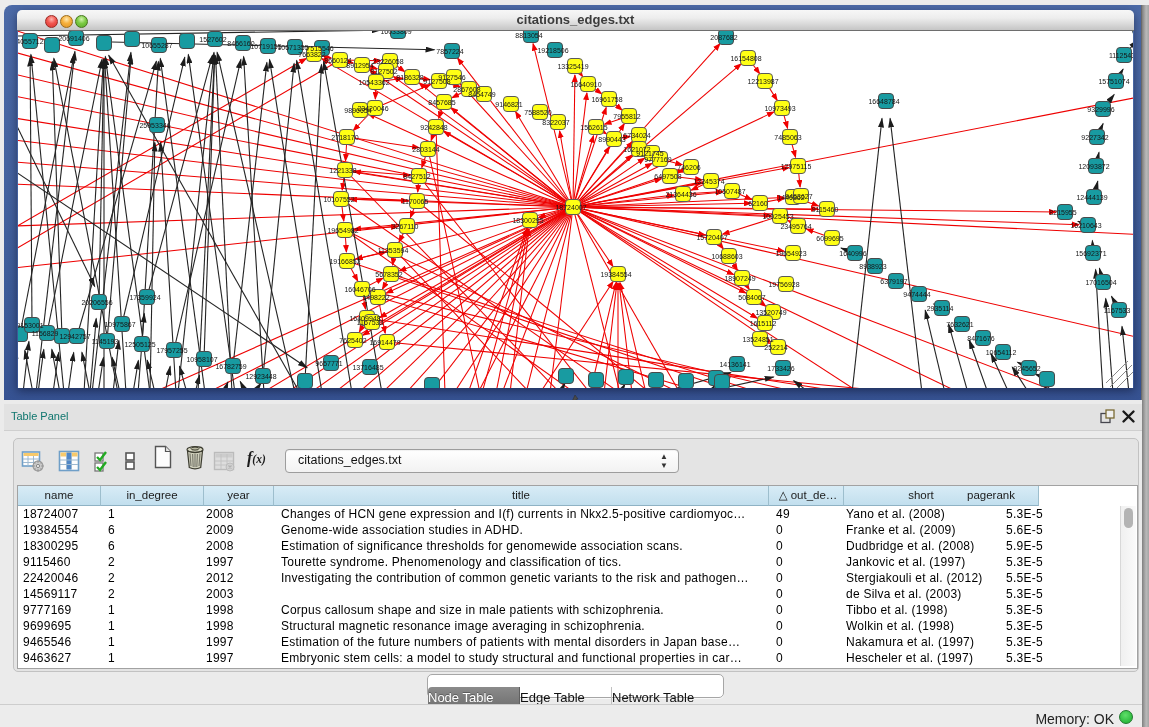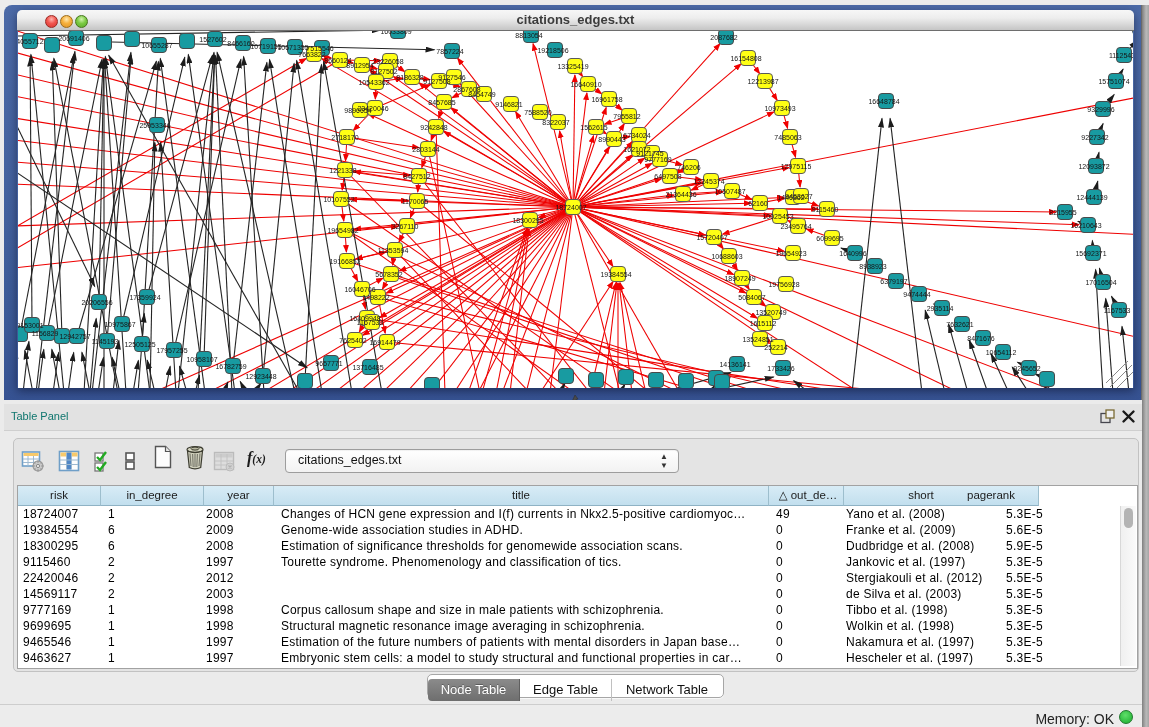--- a/index.html
+++ b/index.html
@@ -43,21 +43,21 @@
 #tbody{position:absolute;left:0;top:20px;width:1075px}
 .tr{position:relative;height:16px;font-size:12px;letter-spacing:0.25px;color:#000;white-space:nowrap}
 .tr div{position:absolute;top:1px;overflow:hidden}
 .c0{left:5px;width:78px}.c1{left:90px;width:95px}.c2{left:188px;width:68px}
 .c3{left:263px;width:490px}.c4{left:758px;width:70px}
 .c5{left:828px;width:155px;text-align:left}.c6{left:988px;width:86px}
 #vsb{position:absolute;right:1px;top:20px;width:15px;height:160px;background:linear-gradient(90deg,#f0f0f0,#fafafa);border-left:1px solid #d8d8d8}
 #vsb .th{position:absolute;left:2.5px;top:2px;width:9px;height:20px;border-radius:5px;background:#b4b4b4}
 #tabs{position:absolute;left:427px;top:274px;width:295px;height:22px;background:#fff;
  border:1px solid #a6a6a6;border-radius:5px;box-shadow:0 1px 0 rgba(255,255,255,.7)}
-#tabs .sg{position:absolute;top:4px;height:22px;font-size:13px;text-align:center;line-height:22px;color:#111}
+#tabs .sg{position:absolute;top:12px;height:22px;font-size:13px;text-align:left;line-height:22px;color:#111}
 #tabs #sg1{left:0;width:91px;background:linear-gradient(180deg,#8b8b8b,#6e6e6e);color:#fff;
  border-radius:4px 0 0 4px;border-right:1px solid #5f5f5f;text-shadow:0 -1px 0 rgba(0,0,0,.3)}
 #tabs #sg2{left:92px;width:91px;border-right:1px solid #c0c0c0}
 #tabs #sg3{left:184px;width:110px}
 #status{position:absolute;left:0;top:304px;width:100%;height:23px;background:#ececec;border-top:1px solid #cdcdcd}
 #status .m{position:absolute;right:28px;top:6px;font-size:14px;color:#222}
 #status .dot{position:absolute;right:9px;top:5px;width:12px;height:12px;border-radius:50%;
  background:radial-gradient(circle at 45% 35%,#5fdf6a,#2dbb3e 70%);border:1px solid #20762c}
 #splitter{position:absolute;left:571px;top:395px;width:10px;height:10px}
 </style></head>
@@ -703,21 +703,21 @@
           <path d="M16.5 16.5l3 3M19.5 16.5l-3 3" stroke="#888" stroke-width="1.2"></path>
         </svg></span>
     <span class="ic" style="left:247px;top:16px;font-size:16px;font-weight:bold;font-style:italic;color:#1a1a1a;font-family:'Liberation Serif',serif">f<span style="font-size:11.5px">(x)</span></span>
     <div id="combo">
         <span class="cv">citations_edges.txt</span>
         <span class="ar">▲<br>▼</span>
       </div>
   </div>
   <div id="tblwrap">
     <div id="thead">
-      <div class="h" style="left:0;width:82px">risk</div>
+      <div class="h" style="left:0;width:82px">name</div>
       <div class="h" style="left:83px;width:102px">in_degree</div>
       <div class="h" style="left:186px;width:69px">year</div>
       <div class="h" style="left:256px;width:494px">title</div>
       <div class="h" style="left:751px;width:74px;text-align:center;padding-left:4px;width:70px">△ out_de…</div>
       <div class="h" style="left:826px;width:154px">short</div>
       <div class="h" style="left:926px;width:94px">pagerank</div>
     </div>
     <div id="tbody">
         <div class="tr">
           <div class="c0">18724007</div>
@@ -752,20 +752,21 @@
           <div class="c2">1997</div>
           <div class="c3">Tourette syndrome. Phenomenology and classification of tics.</div>
           <div class="c4">0</div>
           <div class="c5">Jankovic et al. (1997)</div>
           <div class="c6">5.3E-5</div>
         </div>
 <div class="tr">
           <div class="c0">22420046</div>
           <div class="c1">2</div>
           <div class="c2">2012</div>
+          <div class="c3">Investigating the contribution of common genetic variants to the risk and pathogen…</div>
           <div class="c4">0</div>
           <div class="c5">Stergiakouli et al. (2012)</div>
           <div class="c6">5.5E-5</div>
         </div>
 <div class="tr">
           <div class="c0">14569117</div>
           <div class="c1">2</div>
           <div class="c2">2003</div>
           <div class="c4">0</div>
           <div class="c5">de Silva et al. (2003)</div>

